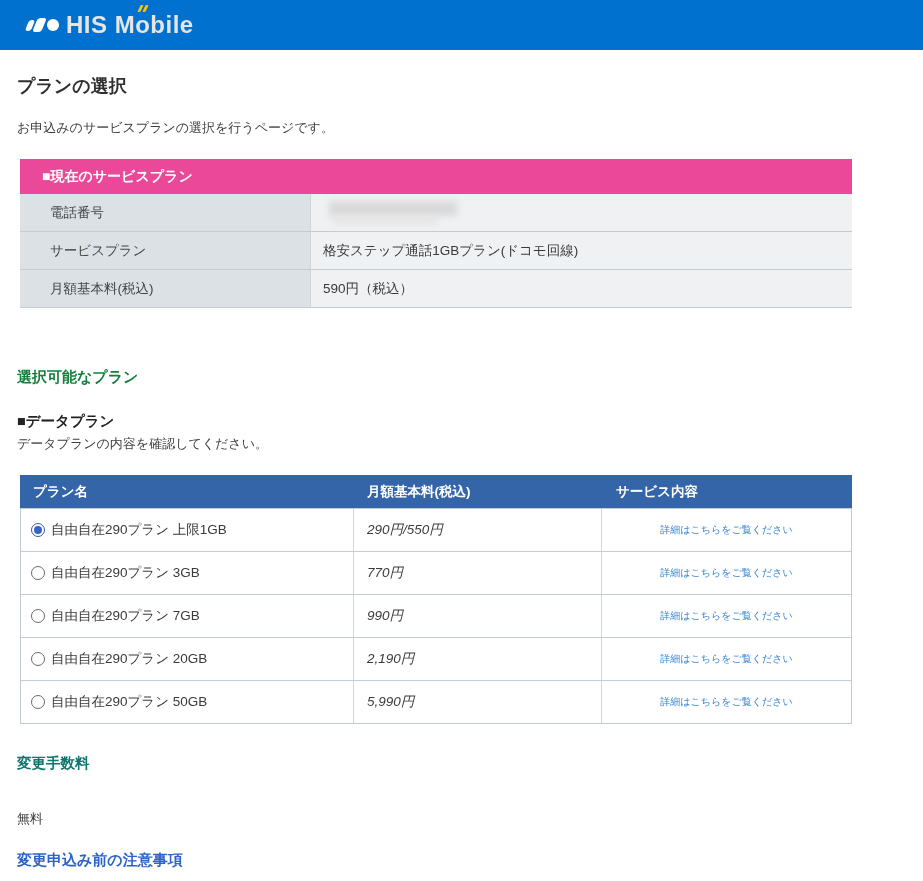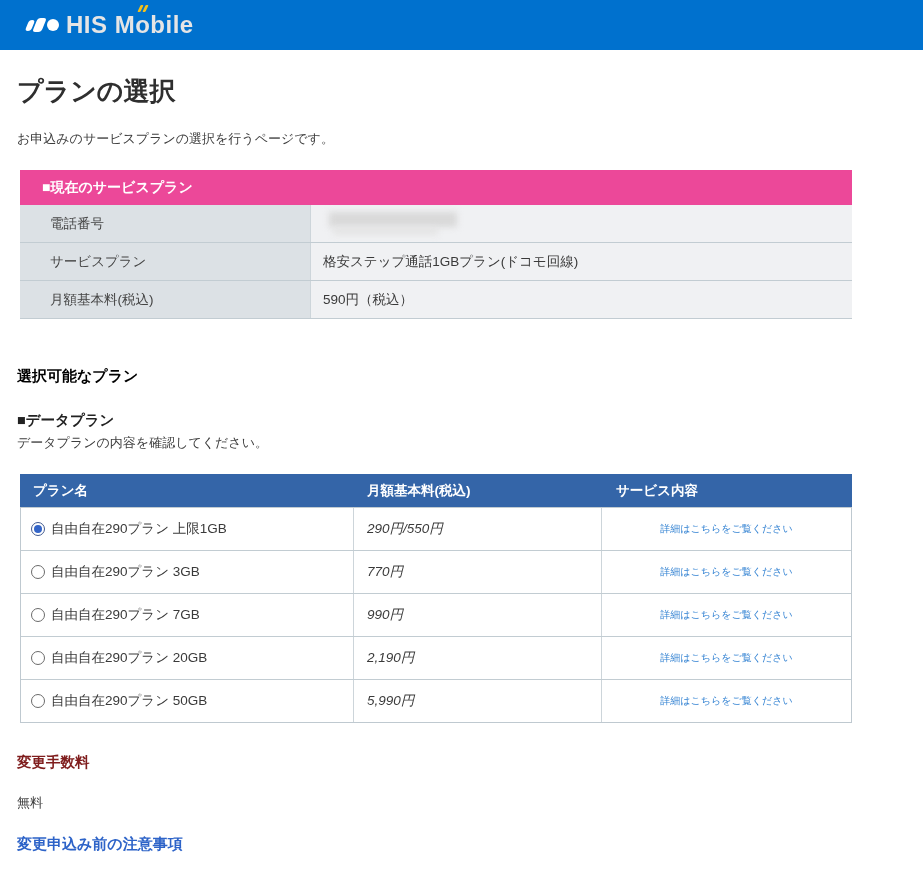--- a/index.html
+++ b/index.html
@@ -14,35 +14,35 @@
   .logo-bar.small { width:6px; height:11px; }
   .logo-dot { width:12px; height:12px; background:#fff; border-radius:50%; margin-left:1px; }
   .logo-text { color:#e5e5e5; font-size:24px; font-weight:bold; letter-spacing:0.5px; display:flex; align-items:baseline; }
   .o-accent { position:relative; }
   .o-accent::before, .o-accent::after { content:""; position:absolute; width:3px; height:7px; background:#f6c21a; border-radius:1px; transform:skewX(-25deg); top:-6px; }
   .o-accent::before { left:4px; }
   .o-accent::after { left:9px; }
 
   
   .content { padding:0 0 0 17px; }
-  .page-title { margin-top:24px; font-size:26px; font-weight:bold; color:#2f2f2f; }
+  .page-title { margin-top:24px; font-size:18px; font-weight:bold; color:#2f2f2f; }
   .page-desc { margin-top:21px; font-size:13px; color:#3d3d3d; }
 
   
   .cur-table { width:832px; margin:22px 0 0 3px; font-size:13.5px; }
   .cur-head { height:35px; background:#ec4899; color:#fff; font-weight:bold; display:flex; align-items:center; padding-left:22px; font-size:14px; }
   .cur-row { display:flex; height:38px; border-bottom:1px solid #c2ccd2; }
   .cur-label { width:290px; background:#dce1e5; display:flex; align-items:center; padding-left:30px; color:#444; }
   .cur-value { flex:1; background:#f0f1f3; display:flex; align-items:center; padding-left:12px; border-left:1px solid #cdd5da; color:#3a3a3a; }
   .blur-wrap { position:relative; width:140px; height:30px; }
   .blur-a { position:absolute; left:6px; top:3px; width:128px; height:15px; background:#d9d9d9; filter:blur(3px); }
   .blur-b { position:absolute; left:10px; top:18px; width:105px; height:8px; background:#e4e4e4; filter:blur(3px); }
 
   
-  .sel-heading { margin-top:48px; font-size:15px; font-weight:bold; color:#000000; }
+  .sel-heading { margin-top:60px; font-size:15px; font-weight:bold; color:#15803d; }
   .sub-heading { margin-top:25px; font-size:14.5px; font-weight:bold; color:#222; }
   .sub-instruction { margin-top:4px; font-size:13px; color:#3d3d3d; }
 
   
   .plan-table { width:832px; margin:22px 0 0 3px; border:1px solid #bfc9d0; border-top:none; font-size:13.5px; }
   .plan-head { display:flex; height:33px; background:#3465a8; color:#fff; font-weight:bold; font-size:13.5px; margin:0 -1px; }
   .ph-cell { display:flex; align-items:center; padding-left:13px; }
   .ph-name { width:334px; }
   .ph-price { width:249px; }
   .ph-svc { flex:1; }
@@ -50,22 +50,22 @@
   .plan-row:first-of-type { border-top:none; }
   .pc-name { width:333px; display:flex; align-items:center; padding-left:10px; gap:3px; border-right:1px solid #cdd5da; color:#3a3a3a; }
   .pc-price { width:248px; display:flex; align-items:center; padding-left:13px; border-right:1px solid #cdd5da; color:#3a3a3a;font-style:italic; }
   .pc-svc { flex:1; display:flex; align-items:center; justify-content:center; }
   .pc-svc a { color:#3181d2; text-decoration:none; font-size:10px; }
   .radio { appearance:none; -webkit-appearance:none; width:14px; height:14px; border:1px solid #6b6b6b; border-radius:50%; background:#fff; margin-right:3px; flex:none; position:relative; cursor:pointer; }
   .radio:checked { border:1px solid #41598f; }
   .radio:checked::after { content:""; position:absolute; left:2px; top:2px; width:8px; height:8px; border-radius:50%; background:#3465c8; }
 
   
-  .fee-heading { margin-top:30px; font-size:14.5px; font-weight:bold; color:#7f1d1d; }
-  .fee-value { margin-top:22px; font-size:13px; color:#3d3d3d; }
+  .fee-heading { margin-top:30px; font-size:14.5px; font-weight:bold; color:#0f766e; }
+  .fee-value { margin-top:37px; font-size:13px; color:#3d3d3d; }
   .notice-heading { margin-top:23px; font-size:15px; font-weight:bold; color:#2d63c8; }
 </style>
 </head>
 <body>
 
 <div class="topbar">
   <div class="logo">
     <span class="logo-mark">
       <span class="logo-bar small"></span>
       <span class="logo-bar"></span>

